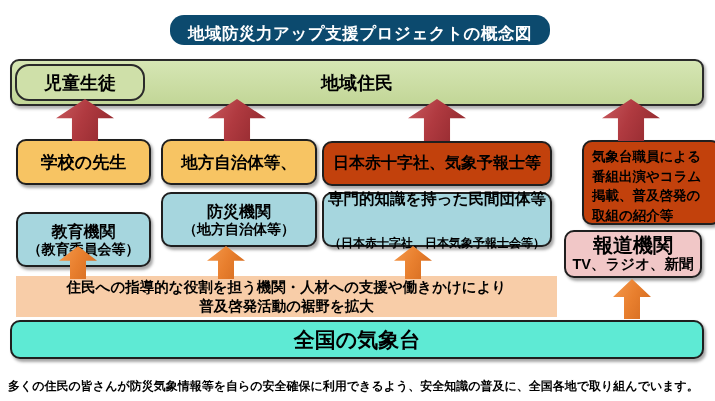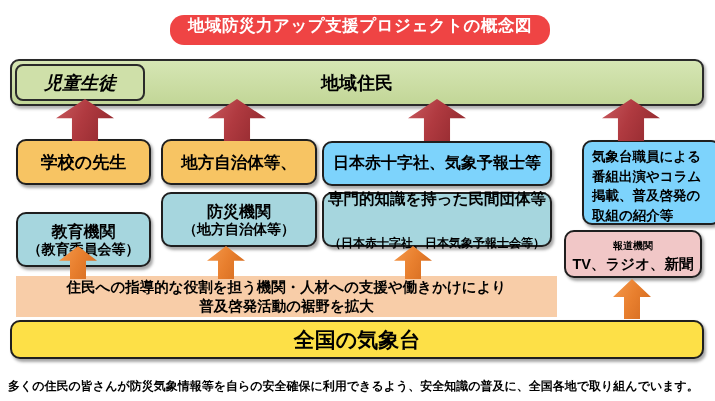--- a/index.html
+++ b/index.html
@@ -5,36 +5,36 @@
   html,body{margin:0;padding:0;background:#ffffff;}
   .canvas{
     position:relative;width:715px;height:401px;background:#ffffff;overflow:hidden;
     font-family:"Liberation Sans","DejaVu Sans",sans-serif;color:#000;
   }
   .abs{position:absolute;box-sizing:border-box;}
 
   
   .title-box{
     left:170px;top:15px;width:380px;height:30px;border-radius:14px;
-    background:#ef4444;display:flex;align-items:flex-start;justify-content:center;
+    background:#0c4a6e;display:flex;align-items:flex-end;justify-content:center;
     color:#fff;font-size:16.5px;font-weight:bold;letter-spacing:.5px;z-index:1;
   }
 
   
   .green-band{
     left:10px;top:59px;width:694px;height:47px;border:2px solid #2a2a2a;border-radius:9px;
     background:linear-gradient(#d6e6b4,#c2d697);
     box-shadow:2px 2.5px 3px rgba(0,0,0,.30);z-index:1;
     display:flex;align-items:center;justify-content:center;
   }
   .residents-label{font-size:18px;font-weight:600;}
   .students-box{
-    left:15px;top:64px;width:130px;height:37px;border:2.5px solid #2a2a2a;border-radius:8px;
+    left:15px;top:64px;width:130px;height:37px;border:2.5px solid #2a2a2a;border-radius:14px;
     background:#cfe0a9;display:flex;align-items:center;justify-content:center;
-    font-size:18px;font-weight:600;z-index:2;font-style:italic;
+    font-size:18px;font-weight:600;z-index:2;
   }
 
   
   .arrow-up{
     clip-path:polygon(50% 0,100% 46%,72.5% 46%,72.5% 100%,27.5% 100%,27.5% 46%,0 46%);
     z-index:3;
   }
   .arrow-red{width:58px;height:42px;top:99px;
     background:linear-gradient(115deg,#c95a5f 0%,#b03a40 45%,#8e272c 100%);}
   .arrow-orange{width:38px;height:33px;top:246px;
@@ -43,54 +43,54 @@
   .arrow-media{top:279px;height:40px;}
 
   
   .node{
     border:2px solid #1f1f1f;border-radius:10px;
     box-shadow:2px 2.5px 3px rgba(0,0,0,.35);
     display:flex;flex-direction:column;align-items:center;justify-content:center;
     text-align:center;z-index:1;
   }
   .orange{background:#f7c463;}
-  .orange2{background:#7dd3fc;}
+  .orange2{background:#c2410c;}
   .blue{background:#a6d6de;}
   .pink{background:#f1c7c7;}
 
   .mediator-1{left:16px;top:139px;width:135px;height:46px;font-size:17px;font-weight:600;}
   .mediator-2{left:161px;top:139px;width:156px;height:46px;font-size:16.5px;font-weight:600;}
   .mediator-2 .lines{text-align:left;line-height:21px;}
   .mediator-3{left:322px;top:141px;width:230px;height:45px;font-size:16px;font-weight:600;}
   .mediator-4{left:563px;top:140px;width:139px;height:85px;font-size:13.5px;font-weight:600;
     align-items:flex-start;justify-content:flex-start;padding:5px 8px;text-align:left;line-height:19.5px;margin-left:19px;}
 
   .org{font-weight:600;}
   .org .name{font-size:16px;line-height:19px;}
   .org .detail{font-size:14px;line-height:17px;text-align:right;}
   .org-1{left:16px;top:192px;width:135px;height:55px;margin-top:20px;}
   .org-2{left:161px;top:192px;width:156px;height:55px;}
   .org-3{left:322px;top:192px;width:230px;height:55px;gap:28px;}
   .org-3 .name{font-size:15.5px;}
   .org-3 .detail{font-size:12px;line-height:15px;}
 
   .media-box{left:564px;top:230px;width:138px;height:48px;font-weight:600;}
-  .media-box .name{font-size:10px;line-height:19px;}
+  .media-box .name{font-size:20px;line-height:19px;}
   .media-box .detail{font-size:14.5px;line-height:18px;}
 
   
   .support-band{
     left:16px;top:276px;width:541px;height:41px;background:#f8cda8;
     display:flex;flex-direction:column;align-items:center;justify-content:center;
     font-size:14.5px;font-weight:600;line-height:19px;text-align:center;z-index:1;
   }
 
   
   .base-box{
-    left:10px;top:320px;width:694px;height:39px;background:#fde047;
+    left:10px;top:320px;width:694px;height:39px;background:#5eead4;
     border:2.5px solid #1f1f1f;border-radius:10px;
     box-shadow:2px 2.5px 3px rgba(0,0,0,.35);
     display:flex;align-items:center;justify-content:center;
     font-size:21px;font-weight:600;z-index:1;
   }
 
   .caption{
     left:8px;top:378px;width:706px;font-size:12px;font-weight:bold;
     white-space:nowrap;z-index:1;
   }

